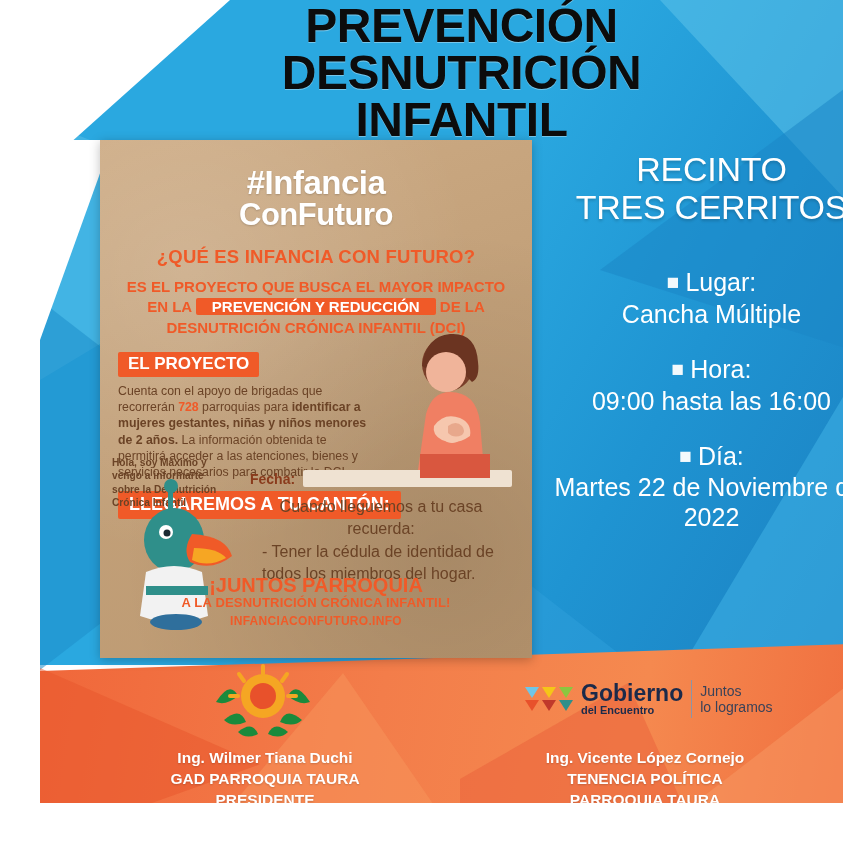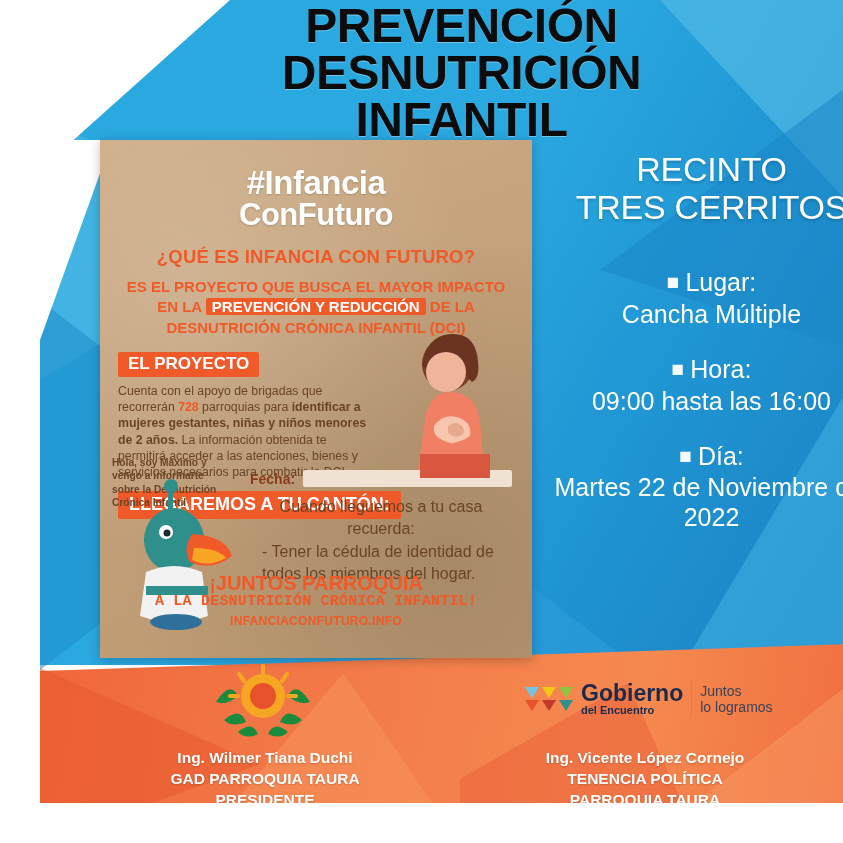--- a/index.html
+++ b/index.html
@@ -136,21 +136,21 @@
     margin: 9px 22px 0 22px;
     text-align: center;
     color: #f05a28;
     font-weight: bold;
     font-size: 15px;
     line-height: 1.35;
   }
   .hl {
     background: #f05a28;
     color: #ffffff;
-    padding: 0 6px;
+    padding: 0 16px;
     border-radius: 2px;
   }
   .flyer .sect {
     display: inline-block;
     background: #f05a28;
     color: #ffffff;
     font-weight: bold;
     font-size: 17px;
     padding: 2px 10px 3px 10px;
     margin: 14px 0 6px 18px;
@@ -205,21 +205,21 @@
   .recuerda .bullets { text-align: left; margin-top: 2px; padding-left: 10px;}
   .juntos {
     position: absolute;
     left: 0; right: 0; bottom: 48px;
     text-align: center;
     color: #f05a28;
     font-weight: bold;
     font-size: 20px;
     line-height: 1.05;
   }
-  .juntos .s2 { font-size: 15px; letter-spacing: .2px; font-family: Liberation Mono, monospace;}
+  .juntos .s2 { font-size: 13px; letter-spacing: .2px;}
   .site {
     position: absolute; left: 0; right: 0; bottom: 30px;
     text-align: center; color: #f05a28; font-weight: bold; font-size: 12px;
     letter-spacing: .3px;
   }
   .rama {
     position: absolute; left: 0; right: 0; bottom: 14px;
     text-align: center; color: #6b4326; font-size: 10.5px;
   }
   .rama .n143 { color:#f05a28; font-weight: bold; }

